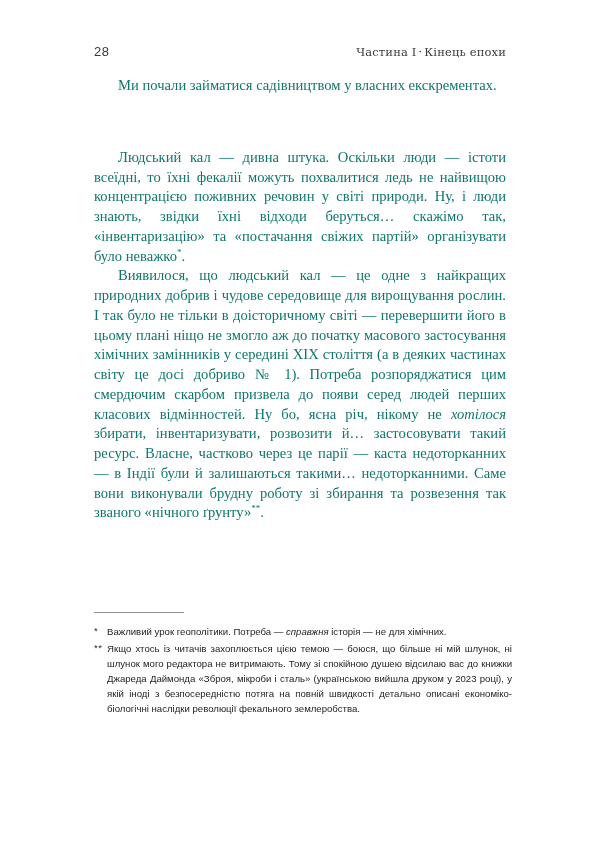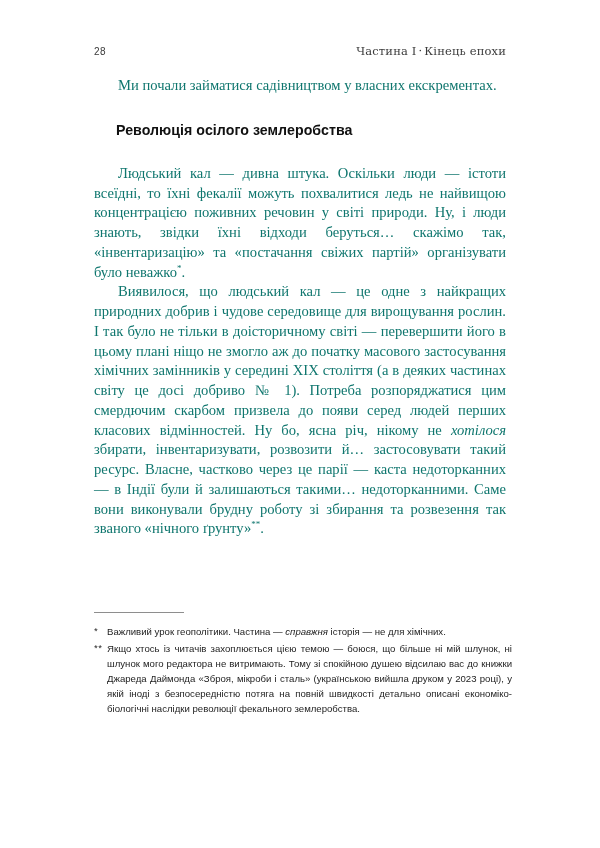--- a/index.html
+++ b/index.html
@@ -32,21 +32,21 @@
     left: 94px;
     top: 44px;
     width: 412px;
     height: 16px;
     display: flex;
     align-items: baseline;
     justify-content: space-between;
   }
   .folio {
     font-family: "Liberation Sans", "DejaVu Sans", sans-serif;
-    font-size: 10px;
+    font-size: 13px;
     letter-spacing: 0.4px;
     color: #3a3a3a;
   }
   .head-title {
     font-family: "DejaVu Serif", "Liberation Serif", serif;
     font-size: 11.5px;
     letter-spacing: 0.15px;
     color: #3a3a3a;
     white-space: nowrap;
   }
@@ -141,37 +141,36 @@
     <span class="folio">28</span>
     <span class="head-title"><span>Частина I</span><span class="sep">·</span><span>Кінець епохи</span></span>
   </div>
 
   <div class="textblock">
 
     <p class="body">Ми почали займатися садівництвом у власних екскрементах.</p>
 
     <div class="spacer-before-heading"></div>
 
-    <h2 class="section-title">Революція осілого землеробства</h2>
 
     <div class="spacer-after-heading"></div>
 
     <p class="body"><span>Людський кал — дивна штука. Оскільки люди — істоти всеїдні, то їхні фекалії можуть похвалитися ледь не найвищою концентрацією поживних речовин у світі природи. Ну, і люди знають, звідки їхні відходи беруться… скажімо так, «інвентаризацію» та «постачання свіжих партій» організувати було неважко</span><sup class="fn-ref">*</sup><span>.</span></p>
 
     <p class="body"><span>Виявилося, що людський кал — це одне з найкращих природних добрив і чудове середовище для вирощування рослин. І так було не тільки в доісторичному світі — перевершити його в цьому плані ніщо не змогло аж до початку масового застосування хімічних замінників у середині XIX століття (а в деяких частинах світу це досі добриво № 1). Потреба розпоряджатися цим смердючим скарбом призвела до появи серед людей перших класових відмінностей. Ну бо, ясна річ, нікому не </span><em class="it">хотілося</em><span> збирати, інвентаризувати, розвозити й… застосовувати такий ресурс. Власне, частково через це парії — каста недоторканних — в Індії були й залишаються такими… недоторканними. Саме вони виконували брудну роботу зі збирання та розвезення так званого «нічного ґрунту»</span><sup class="fn-ref">**</sup><span>.</span></p>
 
 
   </div>
 
   <div class="footnotes">
     <div class="fn-rule"></div>
 
     <div class="fn">
       <span class="fn-marker">*</span>
-      <span class="fn-text"><span>Важливий урок геополітики. Частина — </span><em class="it">справжня</em><span> історія — не для хімічних.</span></span>
+      <span class="fn-text"><span>Важливий урок геополітики. Потреба — </span><em class="it">справжня</em><span> історія — не для хімічних.</span></span>
     </div>
 
     <div class="fn">
       <span class="fn-marker double">**</span>
       <span class="fn-text">Якщо хтось із читачів захоплюється цією темою — боюся, що більше ні мій шлунок, ні шлунок мого редактора не витримають. Тому зі спокійною душею відсилаю вас до книжки Джареда Даймонда «Зброя, мікроби і сталь» (українською вийшла друком у 2023 році), у якій іноді з безпосередністю потяга на повній швидкості детально описані економіко-біологічні наслідки революції фекального землеробства.</span>
     </div>
   </div>
 
 </div>
 

